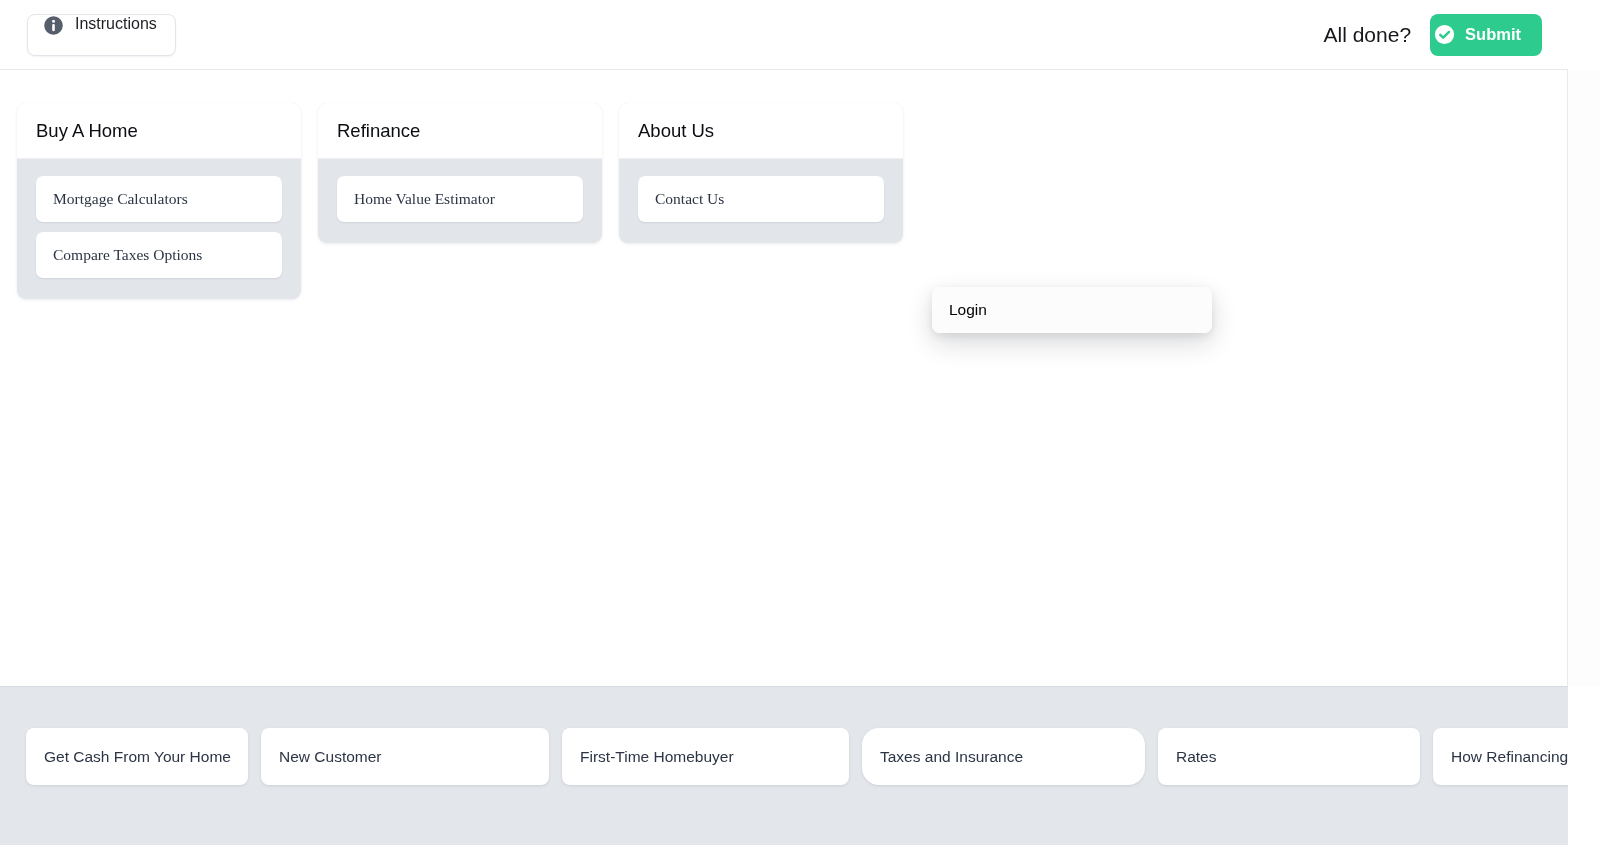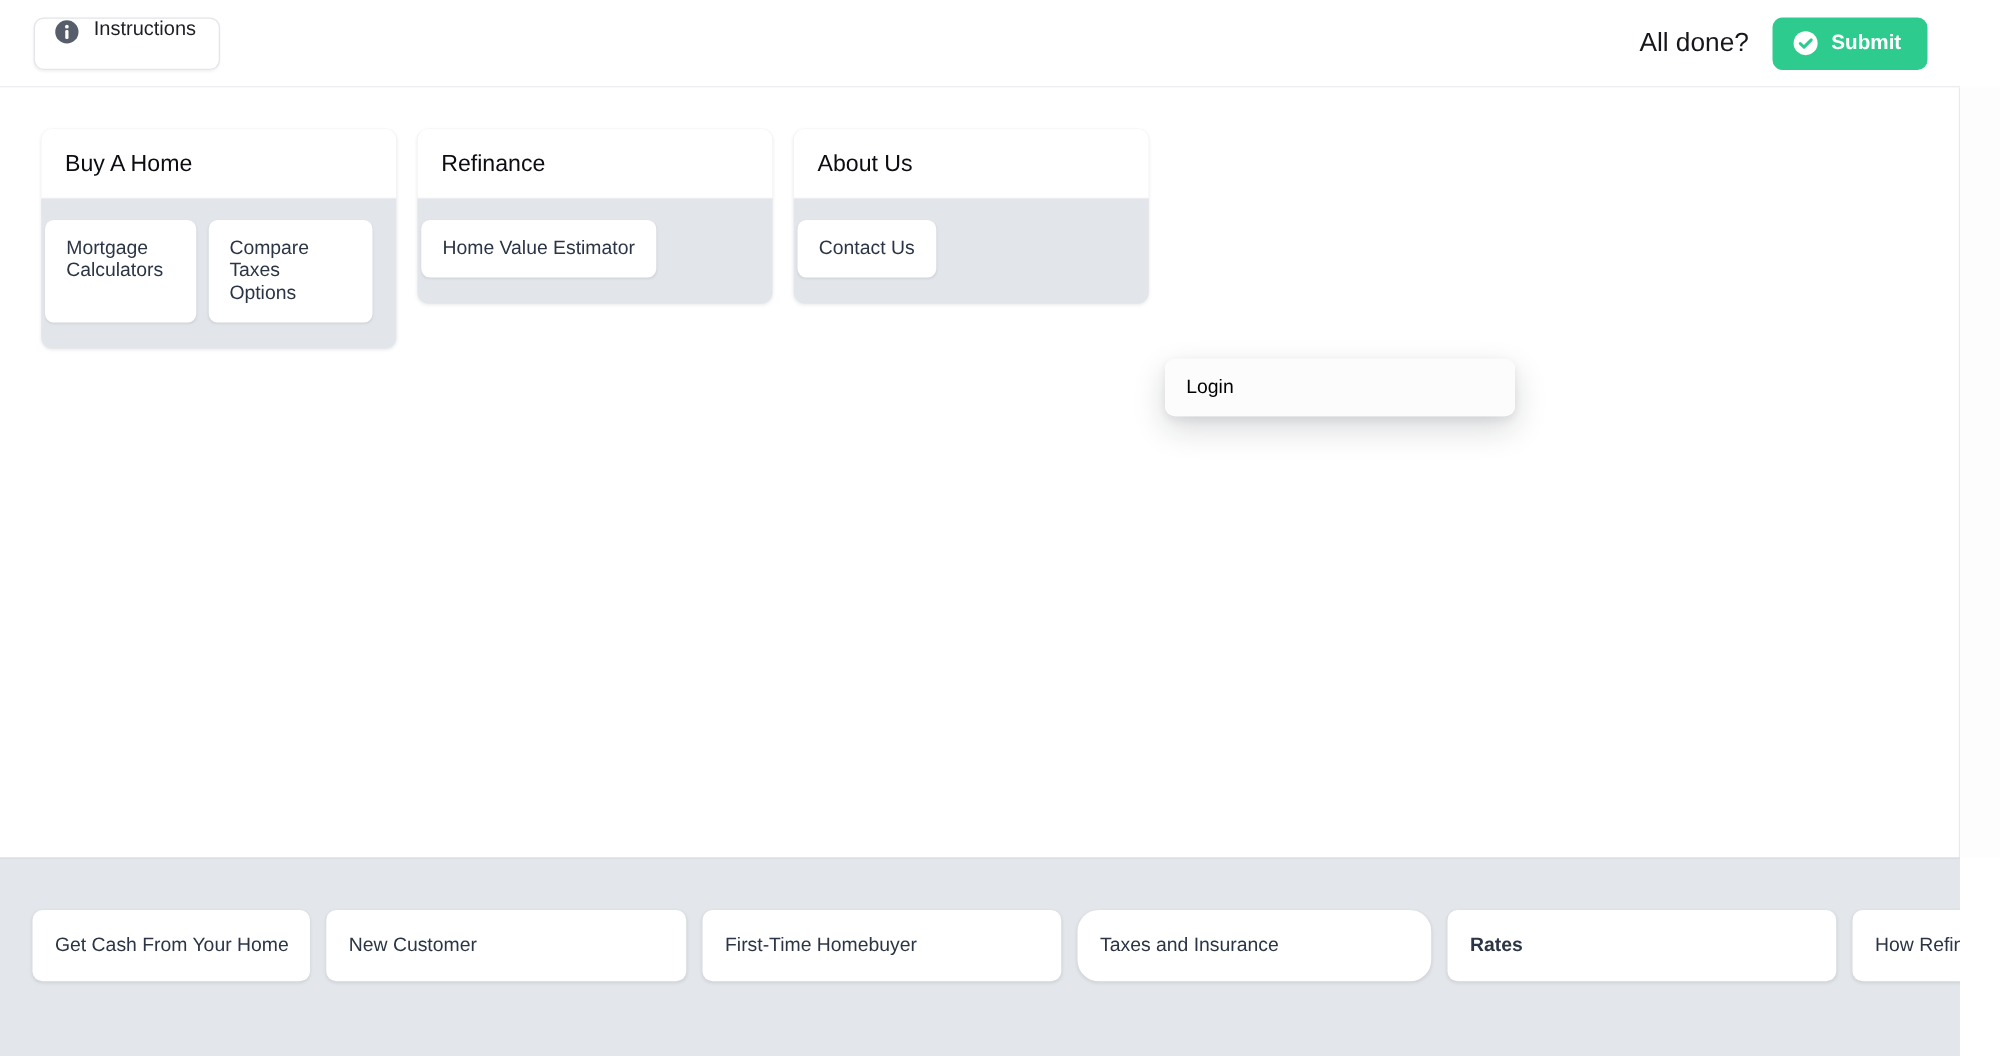--- a/index.html
+++ b/index.html
@@ -65,21 +65,21 @@
     font-size: 21px;
     color: #15171c;
     white-space: nowrap;
   }
 
   .submit-btn {
     display: inline-flex;
     align-items: center;
     gap: 10px;
     height: 42px;
-    padding: 0 21px 0 16px;
+    padding: 0 21px 0 4px;
     background: #2ecb8e;
     border: none;
     border-radius: 8px;
     color: #ffffff;
     font-size: 16.5px;
     font-weight: bold;
     cursor: pointer;
     font-family: inherit;
   }
   .check-icon { width: 21px; height: 21px; flex: 0 0 auto; display: inline-block; }
@@ -89,21 +89,21 @@
     position: absolute;
     left: 0; top: 70px;
     width: 1568px;
     height: 616px;
     background: #ffffff;
     border-right: 1px solid #e8eaee;
   }
 
   .columns {
     position: absolute;
-    left: 33px;
+    left: 17px;
     top: 33px;
     display: flex;
     align-items: flex-start;
     gap: 17px;
   }
 
   .menu-card {
     width: 284px;
     background: #e2e5ea;
     border-radius: 9px;
@@ -115,26 +115,27 @@
   .menu-card-header {
     background: #ffffff;
     border-radius: 9px 9px 0 0;
     padding: 17px 19px 16px 19px;
     font-size: 18.5px;
     color: #0b0d12;
     border-bottom: 1px solid #eef0f3;
   }
 
   .menu-card-body {
-    padding: 17px 19px 21px 3px;
-    display: flex;
-    flex-direction: row;
+    padding: 17px 19px 21px 19px;
+    display: flex;
+    flex-direction: column;
     gap: 10px;
     min-height: 58px;
     position: relative;
+    font-family: Liberation Serif, serif;
   }
 
   .menu-item {
     background: #ffffff;
     border-radius: 7px;
     box-shadow: 0 1px 2px rgba(16,24,40,0.08);
     padding: 14px 17px;
     font-size: 15.5px;
     color: #2c3545;
     cursor: grab;
@@ -200,21 +201,21 @@
     white-space: nowrap;
     cursor: grab;
     user-select: none;
     flex: 0 0 auto;
   }
 
   .tray-item.w1 { width: 222px; }
   .tray-item.w2 { width: 288px; }
   .tray-item.w3 { width: 287px; }
   .tray-item.w4 { width: 283px; border-radius: 17px; }
-  .tray-item.w5 { width: 311px; font-weight: bold; }
+  .tray-item.w5 { width: 262px; }
   .tray-item.w6 { width: 283px; }
 
   
   .right-gutter {
     position: absolute;
     right: 0; top: 70px;
     width: 32px;
     height: 616px;
     background: #fdfdfd;
   }

